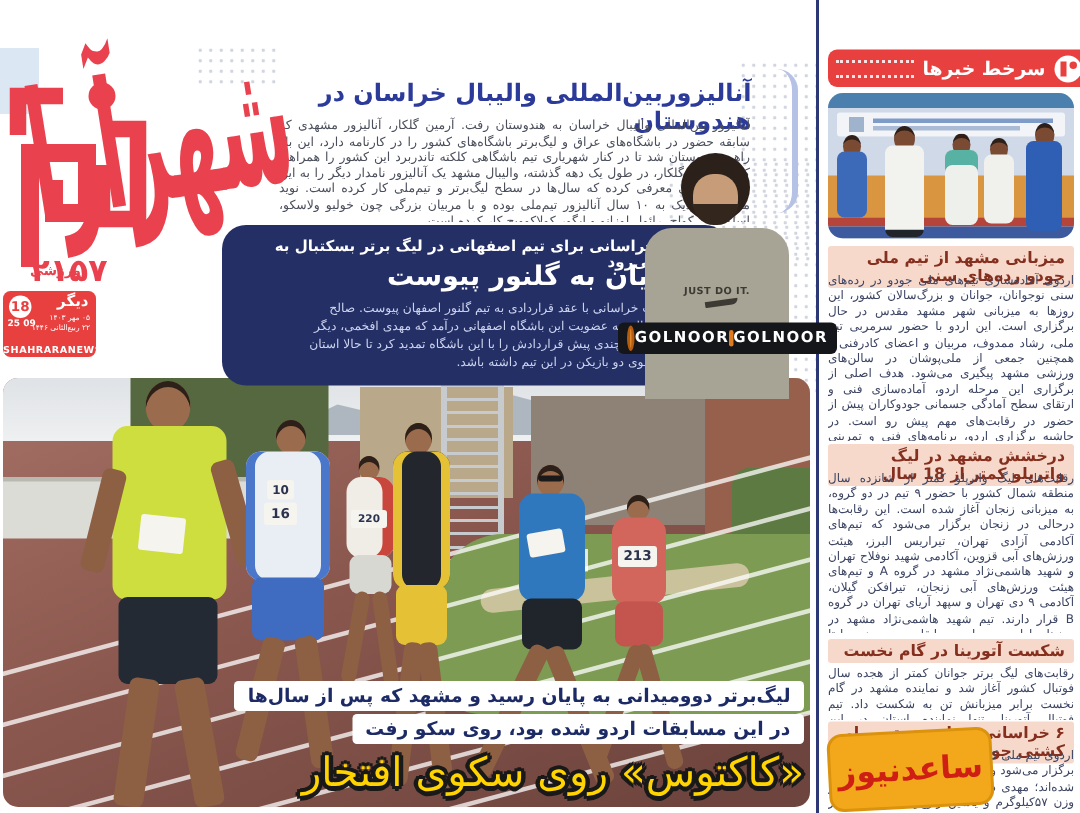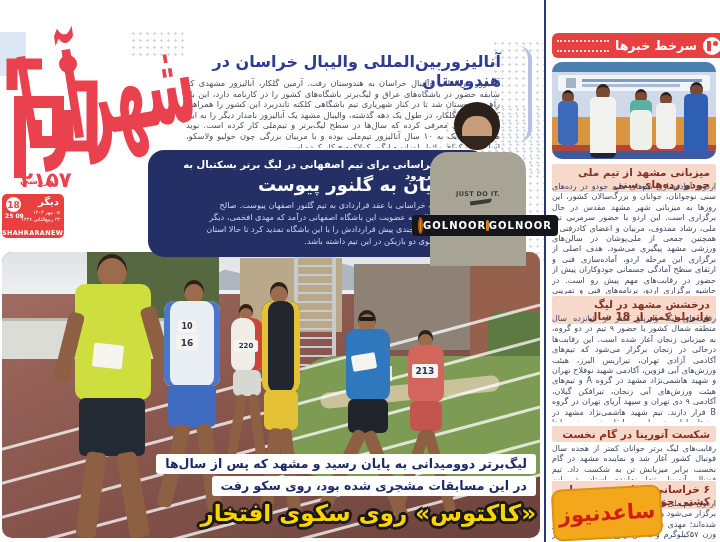--- a/index.html
+++ b/index.html
@@ -54,21 +54,21 @@
   .run{position:absolute;}
   .rh{position:absolute;border-radius:50%;background:#9a6b4c;box-shadow:inset 0 4px 0 #2c2019;}
   .rt{position:absolute;border-radius:10px;}
   .rs{position:absolute;border-radius:6px;}
   .rl{position:absolute;background:#8d6044;border-radius:5px;}
   .bib{position:absolute;background:#f6f4ee;color:#2b3350;font-weight:bold;
        display:flex;align-items:center;justify-content:center;border-radius:2px;}
   
   .capbox{background:#ffffff;color:#1c2a66;font-weight:bold;font-size:12.5px;
           padding:2px 9px 3px;border-radius:3px;white-space:nowrap;}
-  .bigyellow{color:#ffd400;font-weight:700;font-size:23px;white-space:nowrap;
+  .bigyellow{color:#ffd400;font-weight:400;font-size:27px;white-space:nowrap;
      text-shadow:2px 2px 0 #191919,-2px 2px 0 #191919,2px -2px 0 #191919,-2px -2px 0 #191919,
                  0 3px 0 #191919,3px 0 0 #191919,-3px 0 0 #191919,0 -3px 0 #191919;}
   
   .sticker{background:#f3a81c;border:2px solid #db920d;border-radius:10px;
            color:#cf1f15;font-weight:900;font-size:21px;display:flex;align-items:center;
            justify-content:center;transform:rotate(-3deg);}
 </style>
 </head>
 <body>
 
@@ -209,21 +209,21 @@
       <div class="rh" style="left:18px;top:0;width:15px;height:17px;"></div>
       <div class="rt" style="left:8px;top:15px;width:36px;height:58px;background:#d2655c;"></div>
       <div class="bib" style="left:12px;top:34px;width:26px;height:14px;font-size:9px;">213</div>
       <div class="rs" style="left:10px;top:71px;width:32px;height:30px;background:#c4554e;"></div>
       <div class="rl" style="left:6px;top:98px;width:11px;height:84px;transform:rotate(20deg);"></div>
       <div class="rl" style="left:34px;top:98px;width:11px;height:86px;transform:rotate(-16deg);"></div>
     </div>
 
     <div style="position:absolute;right:4px;top:201px;z-index:6;text-align:right;">
       <div class="capbox rtl" style="display:inline-block;">لیگ‌برتر دوومیدانی به پایان رسید و مشهد که پس از سال‌ها</div><br>
-      <div class="capbox rtl" style="display:inline-block;margin-top:2px;">در این مسابقات مشجری شده بود، روی سکو رفت</div>
+      <div class="capbox rtl" style="display:inline-block;margin-top:2px;">در این مسابقات اردو شده بود، روی سکو رفت</div>
       <div class="bigyellow rtl" style="margin-top:4px;padding-left:6px;">«کاکتوس» روی سکوی افتخار</div>
     </div>
   </div>
 
   <div class="abs divider" style="left:544px;top:0;width:2px;height:542px;z-index:2;"></div>
 
   <div class="abs redbanner" style="left:552px;top:33px;width:164px;height:25px;z-index:2;">
     <span class="circleicon">
       <i style="left:4px;top:4px;width:4px;height:10px;"></i>
       <i style="left:10px;top:4px;width:5px;height:5px;border-radius:50%;"></i>

